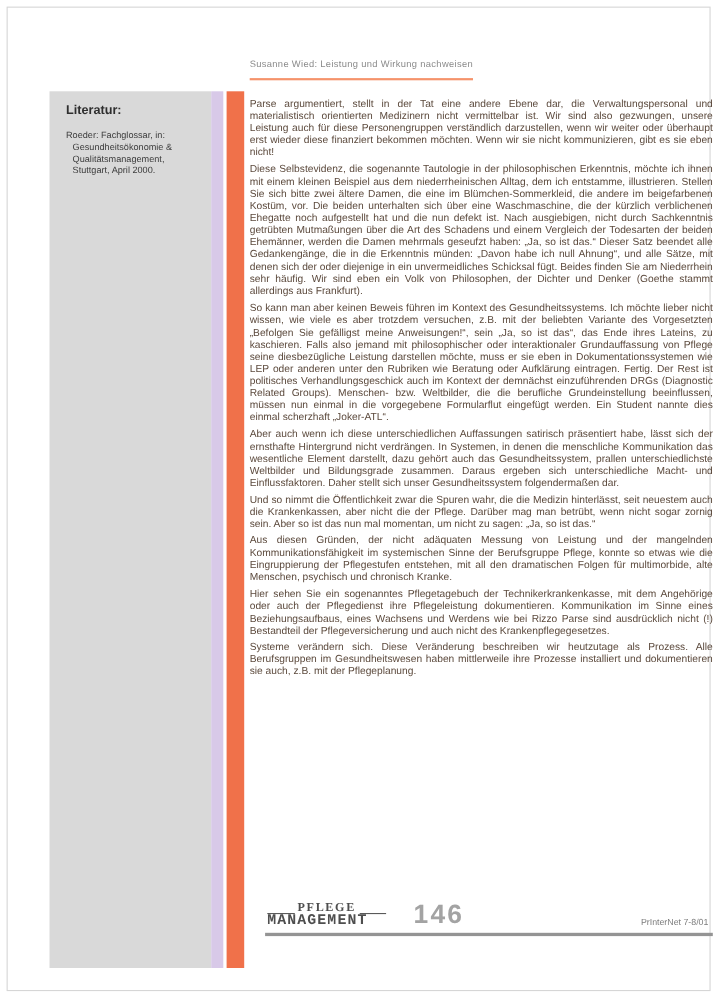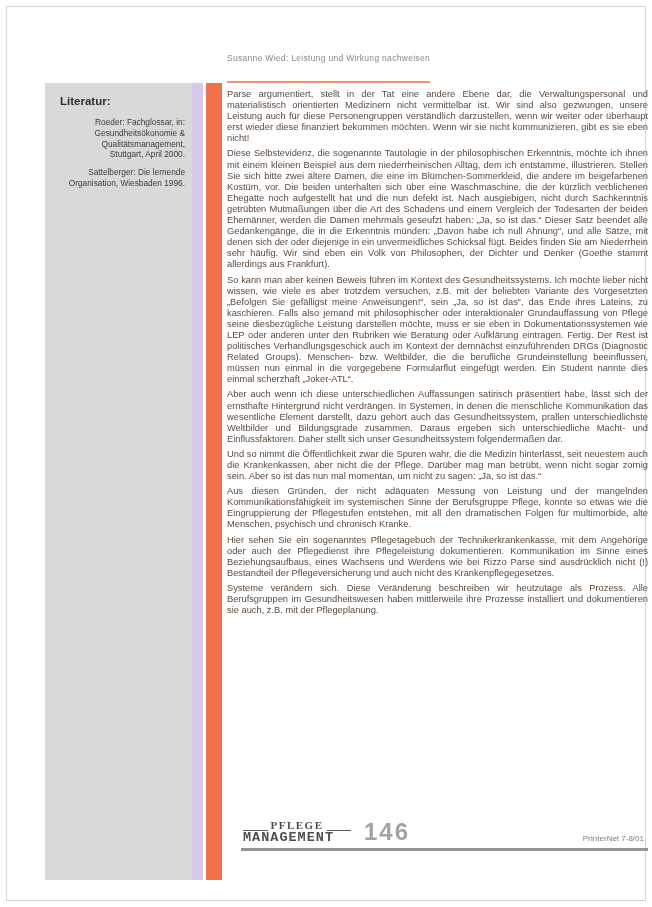--- a/index.html
+++ b/index.html
@@ -6,31 +6,31 @@
   body{
     width:652px;height:907px;position:relative;background:#ffffff;
     font-family:"Liberation Sans",sans-serif;overflow:hidden;
   }
   .page-frame{position:absolute;left:6px;top:6px;right:6px;bottom:6px;border:1px solid #d6d6d6;pointer-events:none;}
 
   
   .article-header{
     position:absolute;left:227px;top:53px;
     font-size:8.5px;color:#8a8a8a;letter-spacing:.3px;
-    padding-bottom:18px;border-bottom:2px solid #f5936b;
+    padding-bottom:8px;border-bottom:2px solid #f5936b;
     white-space:nowrap;
   }
 
   
   .literature-panel{
     position:absolute;left:45px;top:83px;width:147px;height:797px;
     background:#d9d9d9;box-sizing:border-box;padding:12px 7px 0 15px;
   }
   .literature-title{font-size:11.5px;font-weight:bold;color:#2f2f2f;margin:0 0 10px 0;}
-  .literature-list{margin:0;padding:0;list-style:none;text-align:right;}
+  .literature-list{margin:0;padding:0;list-style:none;}
   .literature-list li{
     font-size:8.3px;line-height:1.3;color:#3c3c3c;margin:0 0 7px 0;
     padding-left:6px;text-indent:-6px;
   }
 
   
   .lavender-strip{position:absolute;left:192px;top:83px;width:11px;height:797px;background:#d8c9e8;}
   .accent-bar{position:absolute;left:206px;top:83px;width:16px;height:797px;background:#f0714a;}
 
   
@@ -41,39 +41,38 @@
   }
 
   
   .footer-logo{position:absolute;left:243px;top:819px;width:108px;color:#4e4e4e;
     font-family:"Liberation Serif",serif;font-weight:bold;}
   .logo-top{display:flex;align-items:flex-end;gap:3px;}
   .logo-top .rule{flex:1;height:1px;background:#5a5a5a;}
   .logo-top .logo-word{font-size:11px;letter-spacing:1.5px;}
   .logo-bottom{font-size:13.5px;letter-spacing:1px;margin-top:-1px;font-family:Liberation Mono, monospace;}
   .page-number{
-    position:absolute;left:364px;top:818px;
+    position:absolute;left:376px;top:818px;
     font-size:24px;font-weight:bold;color:#a3a3a3;letter-spacing:2px;
     font-family:"Liberation Sans",sans-serif;
   }
   .issue-label{position:absolute;right:8px;top:834px;font-size:8px;color:#7d7d7d;padding-left:40px;}
   .footer-rule{position:absolute;left:241px;top:848px;width:407px;height:3px;background:#949494;}
 </style>
 </head>
 <body>
 
 <div class="page-frame"></div>
 
 <div class="article-header">Susanne Wied: Leistung und Wirkung nachweisen</div>
 
 <aside class="literature-panel">
   <h3 class="literature-title">Literatur:</h3>
   <ul class="literature-list">
       <li>Roeder: Fachglossar, in: Gesundheitsökonomie &amp; Qualitätsmanagement, Stuttgart, April 2000.</li>
-      <li>Sattelberger: Die lernende Organisation, Wiesbaden 1996.</li>
     </ul>
 </aside>
 
 <div class="lavender-strip"></div>
 <div class="accent-bar"></div>
 
 <main class="article-body">
     <p>Parse argumentiert, stellt in der Tat eine andere Ebene dar, die Verwaltungspersonal und materialistisch orientierten Medizinern nicht vermittelbar ist. Wir sind also gezwungen, unsere Leistung auch für diese Personengruppen verständlich darzustellen, wenn wir weiter oder überhaupt erst wieder diese finanziert bekommen möchten. Wenn wir sie nicht kommunizieren, gibt es sie eben nicht!</p>
     <p>Diese Selbstevidenz, die sogenannte Tautologie in der philosophischen Erkenntnis, möchte ich ihnen mit einem kleinen Beispiel aus dem niederrheinischen Alltag, dem ich entstamme, illustrieren. Stellen Sie sich bitte zwei ältere Damen, die eine im Blümchen-Sommerkleid, die andere im beigefarbenen Kostüm, vor. Die beiden unterhalten sich über eine Waschmaschine, die der kürzlich verblichenen Ehegatte noch aufgestellt hat und die nun defekt ist. Nach ausgiebigen, nicht durch Sachkenntnis getrübten Mutmaßungen über die Art des Schadens und einem Vergleich der Todesarten der beiden Ehemänner, werden die Damen mehrmals geseufzt haben: „Ja, so ist das.“ Dieser Satz beendet alle Gedankengänge, die in die Erkenntnis münden: „Davon habe ich null Ahnung“, und alle Sätze, mit denen sich der oder diejenige in ein unvermeidliches Schicksal fügt. Beides finden Sie am Niederrhein sehr häufig. Wir sind eben ein Volk von Philosophen, der Dichter und Denker (Goethe stammt allerdings aus Frankfurt).</p>
     <p>So kann man aber keinen Beweis führen im Kontext des Gesundheitssystems. Ich möchte lieber nicht wissen, wie viele es aber trotzdem versuchen, z.B. mit der beliebten Variante des Vorgesetzten „Befolgen Sie gefälligst meine Anweisungen!“, sein „Ja, so ist das“, das Ende ihres Lateins, zu kaschieren. Falls also jemand mit philosophischer oder interaktionaler Grundauffassung von Pflege seine diesbezügliche Leistung darstellen möchte, muss er sie eben in Dokumentationssystemen wie LEP oder anderen unter den Rubriken wie Beratung oder Aufklärung eintragen. Fertig. Der Rest ist politisches Verhandlungsgeschick auch im Kontext der demnächst einzuführenden DRGs (Diagnostic Related Groups). Menschen- bzw. Weltbilder, die die berufliche Grundeinstellung beeinflussen, müssen nun einmal in die vorgegebene Formularflut eingefügt werden. Ein Student nannte dies einmal scherzhaft „Joker-ATL“.</p>

